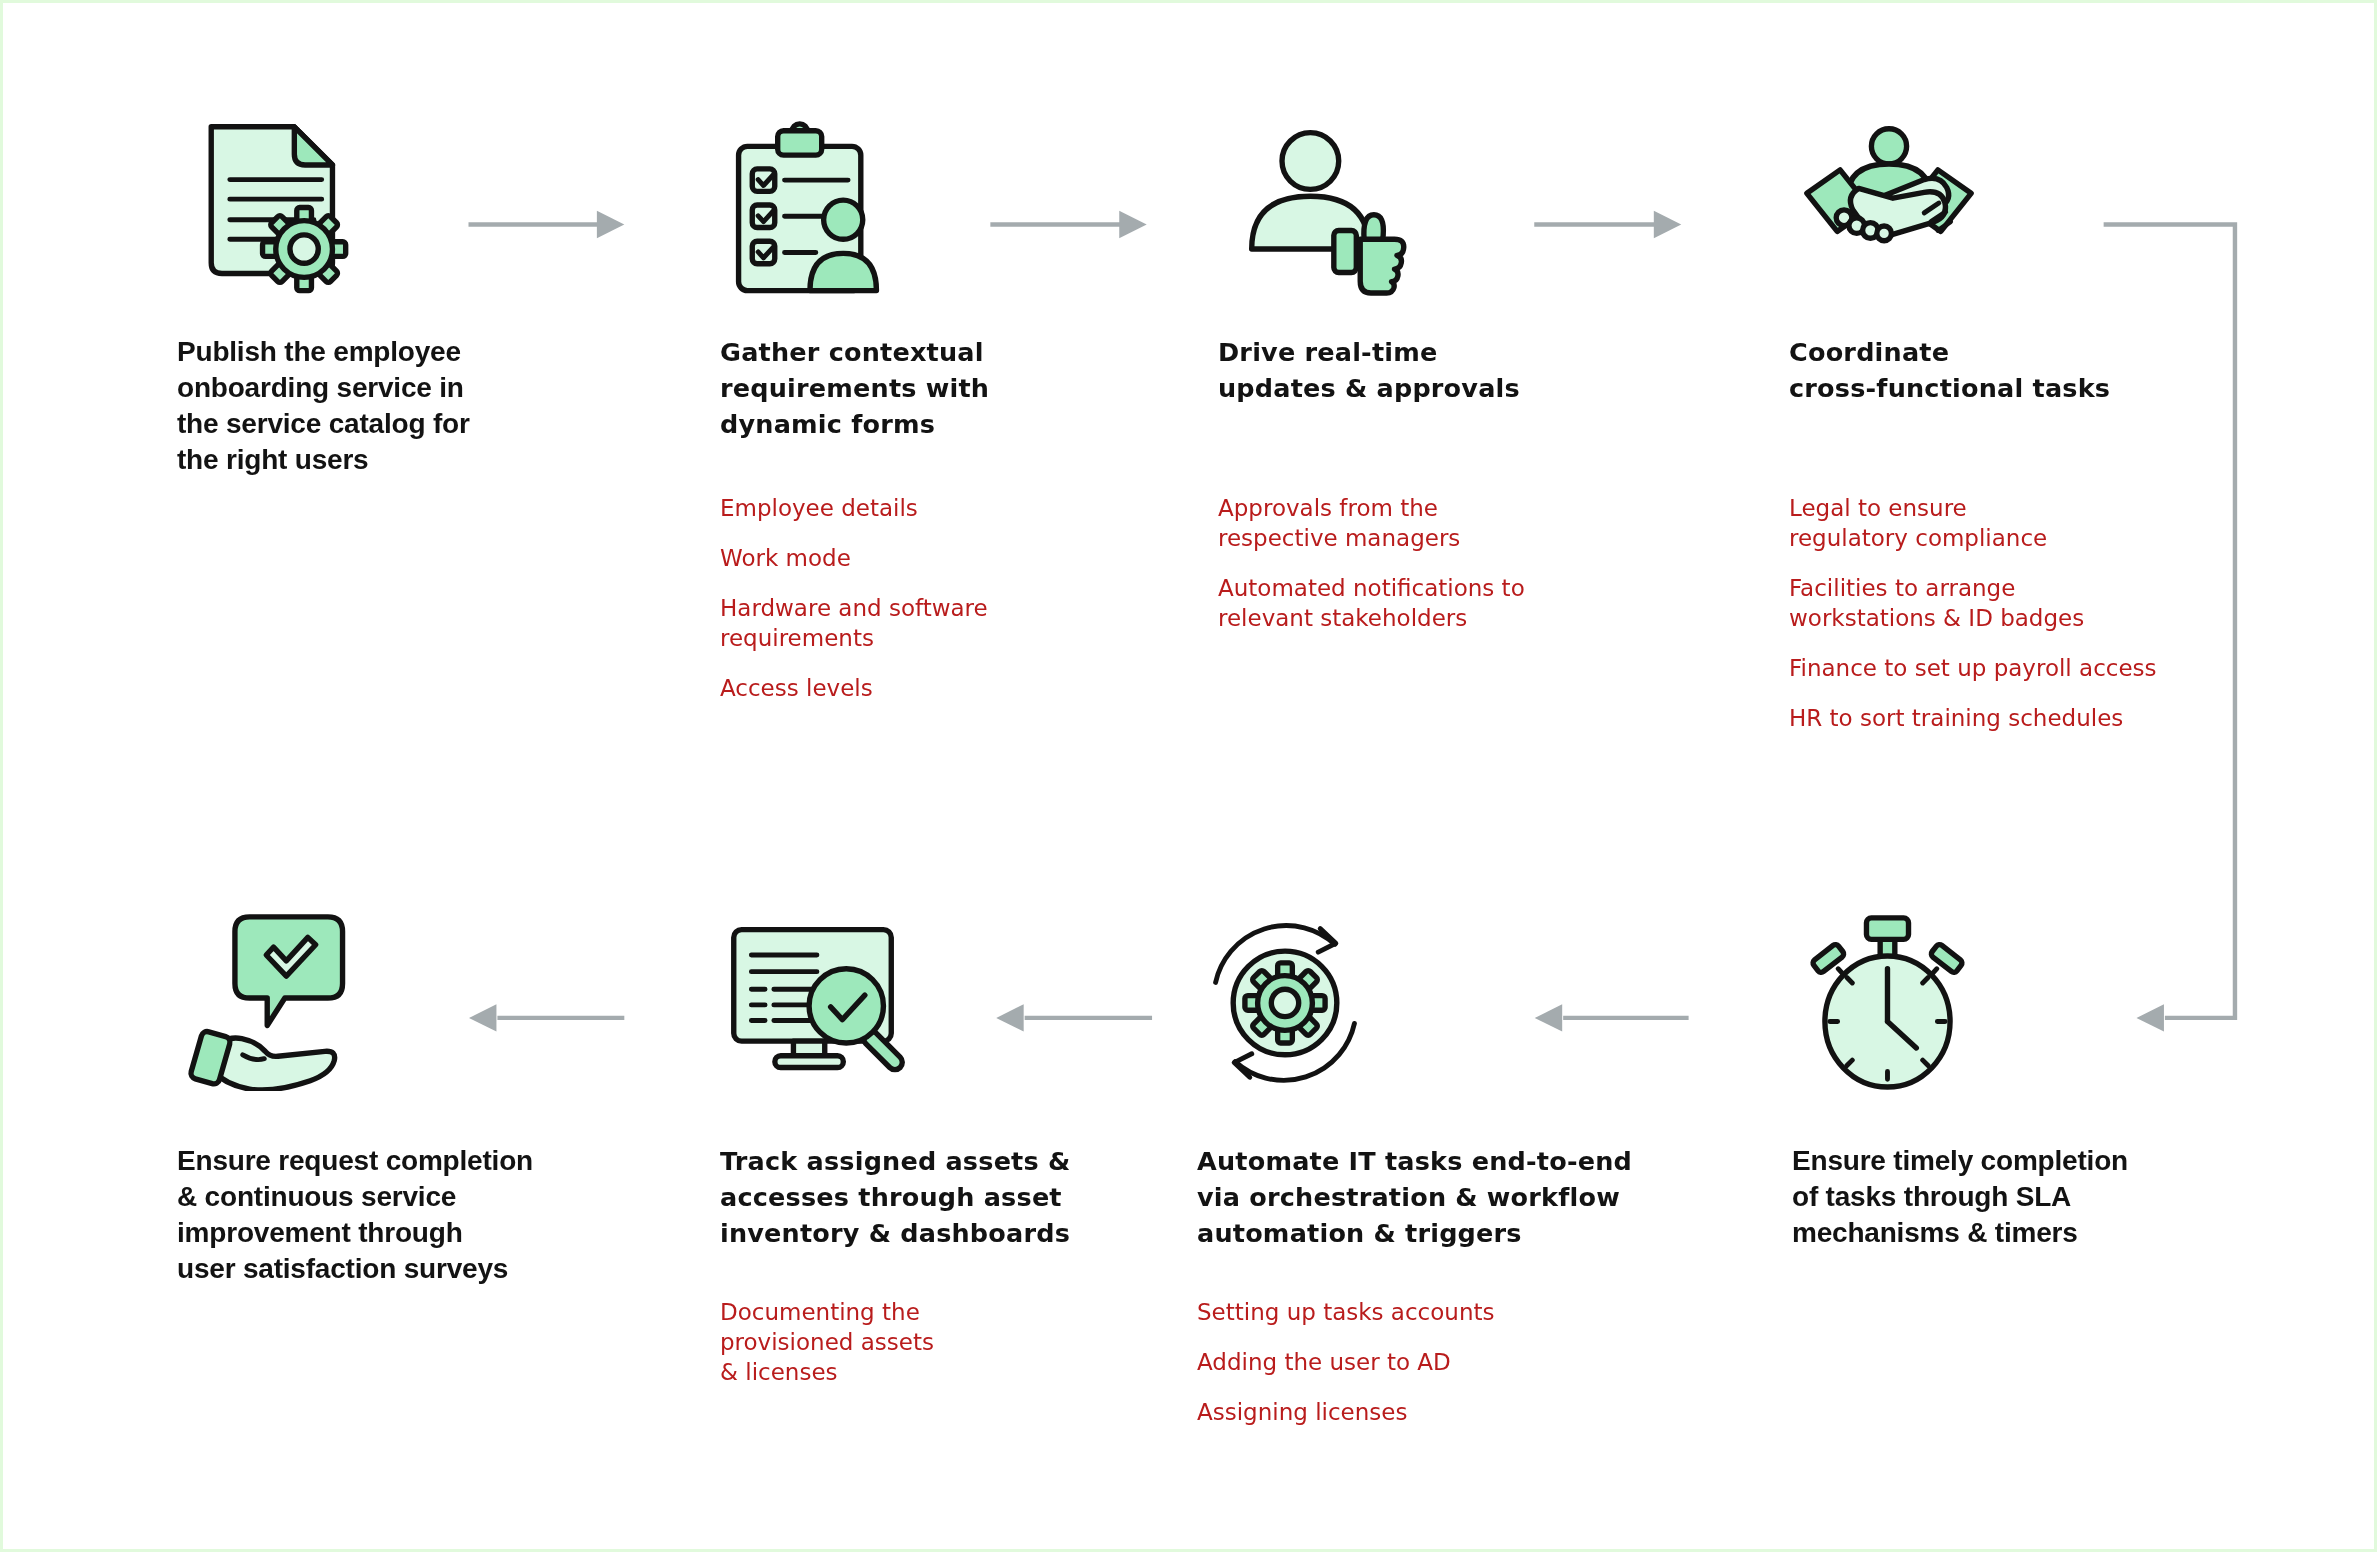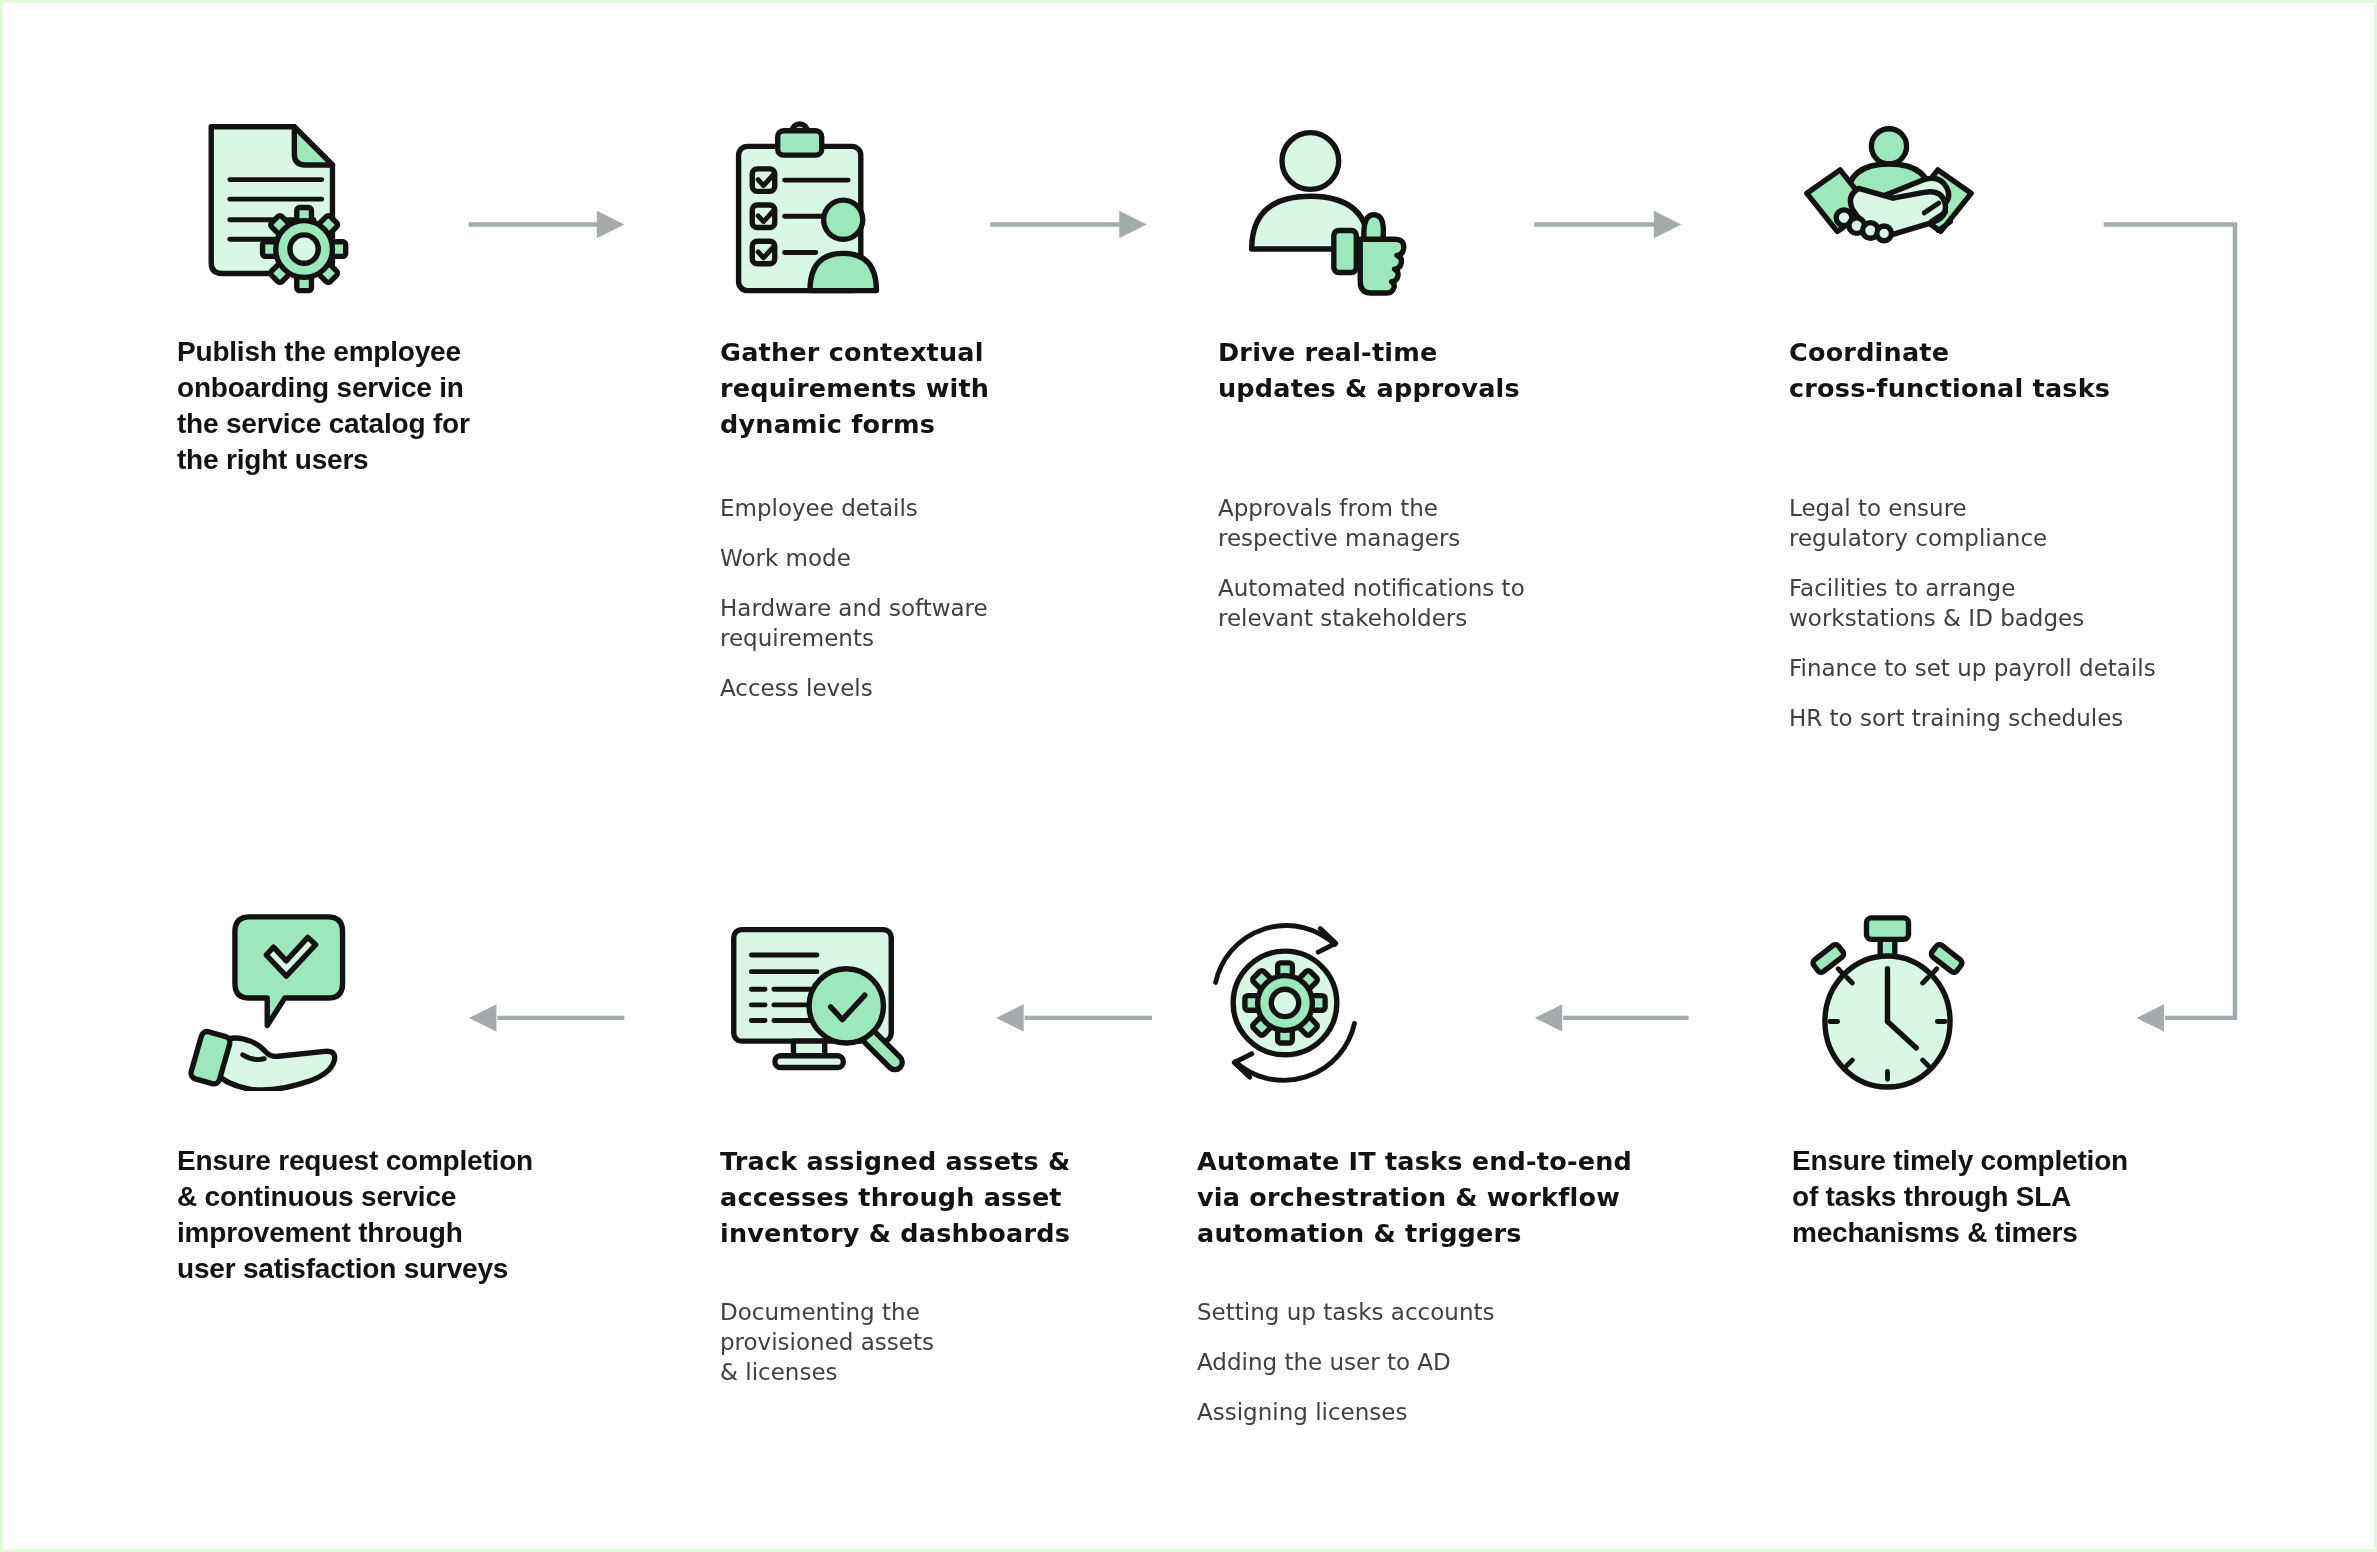--- a/index.html
+++ b/index.html
@@ -15,21 +15,21 @@
   .title{
     position:absolute; margin:0; left:0; white-space:pre-line; color:#131313;
     font-weight:700;
   }
   .row1 .title{top:218px;} .row2 .title{top:233px;}
   .t-round{font-family:"DejaVu Sans", sans-serif; font-size:25.5px; line-height:36px; letter-spacing:0.2px;}
   .t-cond{font-family:"Liberation Sans", sans-serif; font-size:28px; line-height:36px; letter-spacing:-0.2px;}
   .sub-list{position:absolute; left:0; margin:0; padding:0; list-style:none;}
   .row1 .sub-list{top:377px;} .row2 .sub-list{top:387px;}
   .sub-item{
-    white-space:pre-line; font-size:23px; line-height:30px; margin:0 0 20px 0; color:#404040;
+    white-space:pre-line; font-size:23px; line-height:30px; margin:0 0 20px 0; color:#b91c1c;
     font-family:"DejaVu Sans", sans-serif;
   }
   
   .f-light{fill:#d8f7e4;} .f-med{fill:#9de8bb;} .f-none{fill:none;}
   .s-ink{stroke:#121212; stroke-width:11; stroke-linecap:round; stroke-linejoin:round;}
   .s-thin{stroke:#121212; stroke-width:10; stroke-linecap:round; stroke-linejoin:round;}
 </style>
 </head>
 <body>
 
@@ -157,21 +157,21 @@
         <path class="f-none s-thin" d="M252,198 l30,-20 M266,216 l30,-20 M280,234 l26,-18"></path>
       </svg>
     </span>
     <h3 class="title t-round">Coordinate
 cross-functional tasks</h3>
     <ul class="sub-list">
         <li class="sub-item">Legal to ensure
 regulatory compliance</li>
         <li class="sub-item">Facilities to arrange
 workstations &amp; ID badges</li>
-        <li class="sub-item">Finance to set up payroll details</li>
+        <li class="sub-item">Finance to set up payroll access</li>
         <li class="sub-item">HR to sort training schedules</li>
       </ul>
   </div>
 
   <div class="step row2" style="left:1789px; top:907px;">
     <span class="icon-wrap off15">
       <svg width="176" height="181" viewBox="0 0 360 370">
         <rect x="166" y="58" width="30" height="42" class="f-med s-ink"></rect>
         <rect x="138" y="16" width="86" height="44" rx="10" class="f-med s-ink"></rect>
         <path class="f-none s-thin" d="M80,120 l20,22 M282,120 l-20,22"></path>

